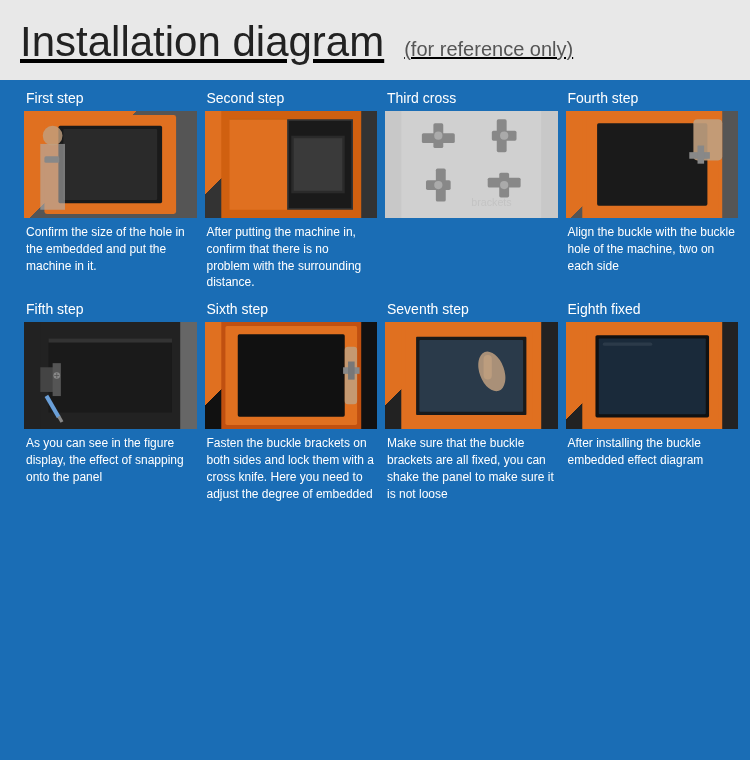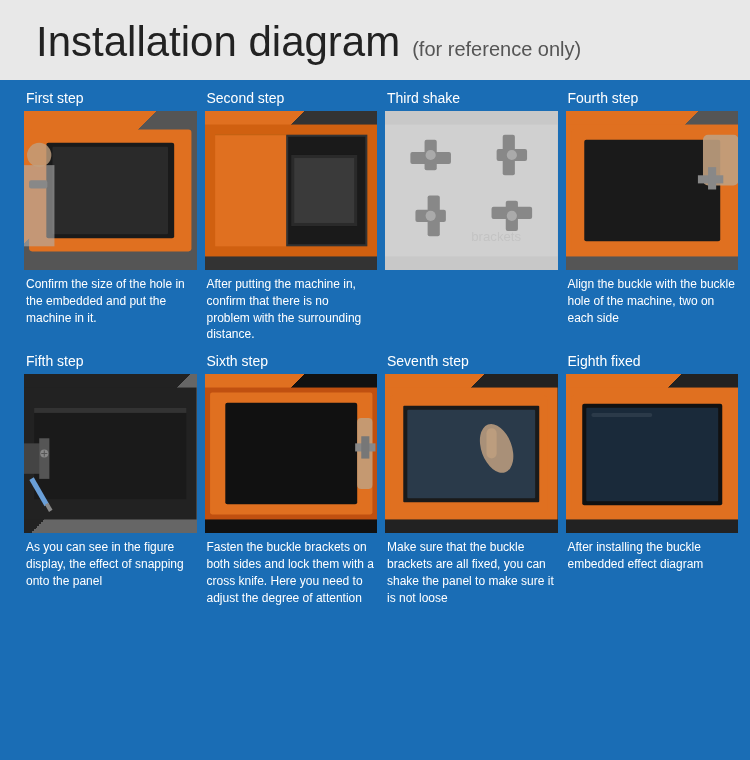--- a/index.html
+++ b/index.html
@@ -4,24 +4,25 @@
   <style>
     * { box-sizing: border-box; margin: 0; padding: 0; }
     body {
       width: 750px;
       background: #1a6db5;
       font-family: Arial, sans-serif;
       font-size: 13px;
     }
     .header {
       background: #e8e8e8;
-      padding: 18px 20px 14px 36px;
+      padding: 18px 20px 14px 20px;
       display: flex;
       align-items: baseline;
-      gap: 12px;
+      gap: 20px;
+      text-decoration: underline;
     }
     .header-title {
       font-size: 42px;
       font-weight: 300;
       color: #222;
     }
     .header-sub {
       font-size: 20px;
       color: #555;
     }
@@ -41,21 +42,21 @@
     }
     .step-label {
       color: #fff;
       font-size: 14px;
       font-weight: normal;
       margin-bottom: 5px;
       padding-left: 2px;
     }
     .step-image {
       width: 100%;
-      height: 159px;
+      height: 107px;
       background: #ccc;
       overflow: hidden;
       margin-bottom: 6px;
       display: flex;
       align-items: center;
       justify-content: center;
       position: relative;
     }
     .step-desc {
       color: #fff;
@@ -122,21 +123,21 @@
           <line x1="80" y1="10" x2="10" y2="10" stroke="#c06010" strokewidth="2"></line>
 
           <rect x="85" y="30" width="65" height="70" fill="#2a2a2a"></rect>
           <rect x="88" y="33" width="59" height="64" fill="#3a3a3a"></rect>
         </svg>
       </div>
       <div class="step-desc">After putting the machine in, confirm that there is no problem with the surrounding distance.</div>
     </div>
 
     <div class="step-card">
-      <div class="step-label">Third shake</div>
+      <div class="step-label">Third cross</div>
       <div class="step-image img-3">
         <svg viewBox="0 0 170 130" xmlns="http://www.w3.org/2000/svg">
           <rect x="0" y="0" width="170" height="130" fill="#d0d0d0"></rect>
 
           <g transform="translate(25,15)">
             <rect x="0" y="12" width="40" height="12" fill="#888" rx="2"></rect>
             <rect x="14" y="0" width="12" height="30" fill="#888" rx="2"></rect>
             <circle cx="20" cy="15" r="5" fill="#aaa"></circle>
           </g>
 
@@ -215,21 +216,21 @@
 
           <rect x="5" y="5" width="160" height="120" fill="#e07020" rx="2"></rect>
 
           <rect x="20" y="15" width="130" height="100" fill="#111" rx="2"></rect>
 
           <rect x="150" y="30" width="15" height="70" fill="#c0a080" rx="4" opacity="0.85"></rect>
           <rect x="148" y="55" width="20" height="8" fill="#888"></rect>
           <rect x="154" y="48" width="8" height="22" fill="#777"></rect>
         </svg>
       </div>
-      <div class="step-desc">Fasten the buckle brackets on both sides and lock them with a cross knife. Here you need to adjust the degree of attention</div>
+      <div class="step-desc">Fasten the buckle brackets on both sides and lock them with a cross knife. Here you need to adjust the degree of embedded</div>
     </div>
 
     <div class="step-card">
       <div class="step-label">Seventh step</div>
       <div class="step-image img-7">
         <svg viewBox="0 0 170 130" xmlns="http://www.w3.org/2000/svg">
           <rect x="0" y="0" width="170" height="130" fill="#e07020"></rect>
 
           <rect x="5" y="8" width="155" height="115" fill="#e07020" rx="3"></rect>
 

